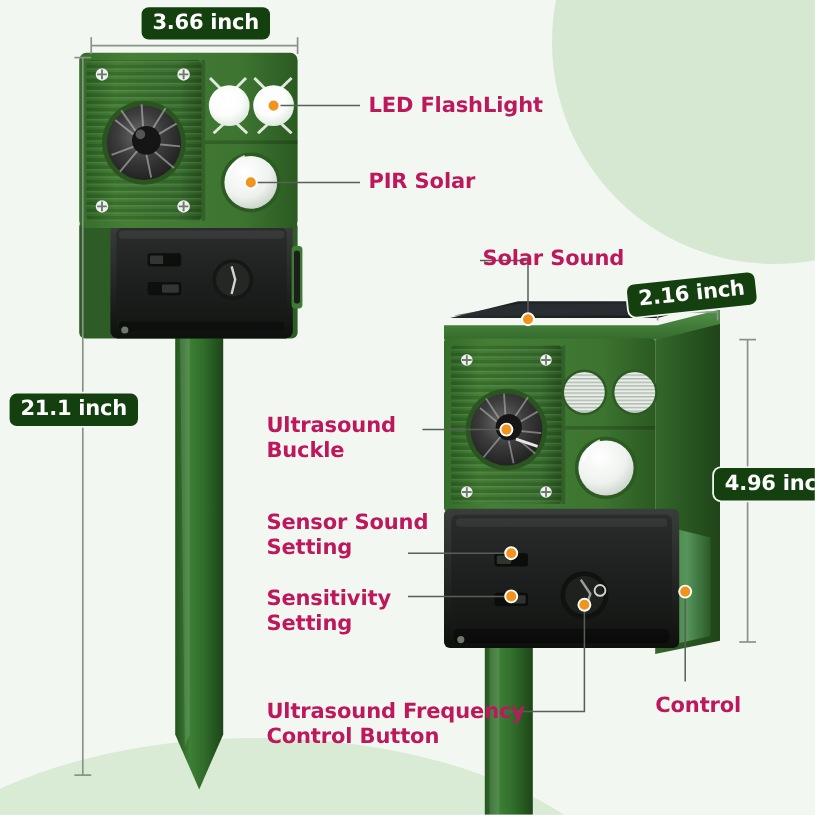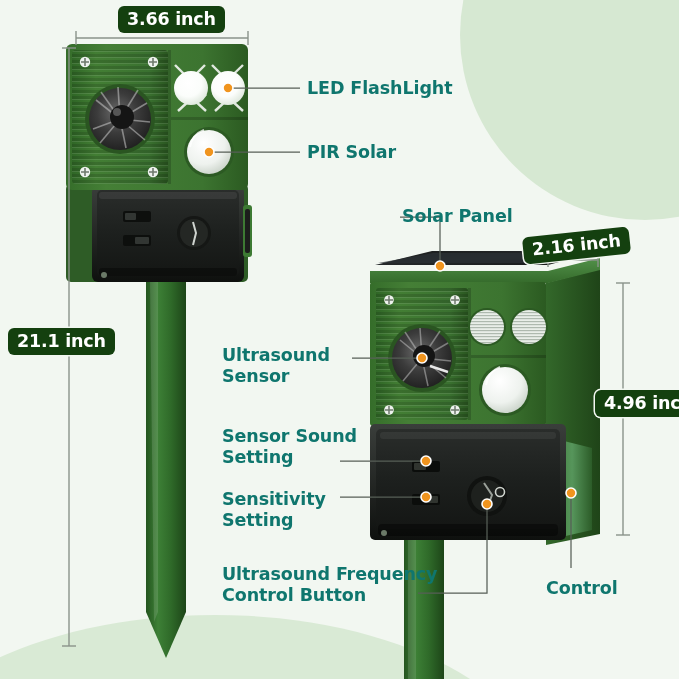--- a/index.html
+++ b/index.html
@@ -9,21 +9,21 @@
     font-family:"DejaVu Sans", sans-serif;
     overflow:hidden;
     position:relative;
   }
   #stage{position:absolute;left:0;top:0;width:679px;height:679px;}
   .svgroot{position:absolute;left:0;top:0;width:679px;height:679px;}
   .lbl{
     position:absolute;
     font-family:"DejaVu Sans", sans-serif;
     font-weight:bold;
-    color:#0f766e;
+    color:#be185d;
     font-size:17.5px;
     line-height:1.22;
     letter-spacing:-0.1px;
     white-space:pre-line;
   }
   .badge{
     position:absolute;
     background:#14400f;
     color:#ffffff;
     font-family:"DejaVu Sans", sans-serif;
@@ -342,28 +342,28 @@
         <circle cx="426" cy="461" r="5" fill="#f0941e" stroke="#fff" stroke-width="1.6"></circle>
         <circle cx="426" cy="497" r="5" fill="#f0941e" stroke="#fff" stroke-width="1.6"></circle>
         <circle cx="487" cy="504" r="5" fill="#f0941e" stroke="#fff" stroke-width="1.6"></circle>
         <circle cx="571" cy="493" r="5" fill="#f0941e" stroke="#fff" stroke-width="1.6"></circle>
       </g>
     </g>
   </svg>
 
   <div class="lbl" style="left:307px;top:78px;">LED FlashLight</div>
   <div class="lbl" style="left:307px;top:142px;">PIR Solar</div>
-  <div class="lbl" style="left:402px;top:206px;">Solar Panel</div>
+  <div class="lbl" style="left:402px;top:206px;">Solar Sound</div>
   <div class="lbl" style="left:222px;top:345px;">Ultrasound
-Sensor</div>
+Buckle</div>
   <div class="lbl" style="left:222px;top:426px;">Sensor Sound
 Setting</div>
   <div class="lbl" style="left:222px;top:489px;">Sensitivity
 Setting</div>
-  <div class="lbl" style="left:222px;top:564px;">Ultrasound Frequency
+  <div class="lbl" style="left:222px;top:583px;">Ultrasound Frequency
 Control Button</div>
   <div class="lbl" style="left:546px;top:578px;">Control</div>
 
   <div class="badge" style="left:97px;top:6px;margin-left:21px;">3.66 inch</div>
   <div class="badge" style="left:8px;top:328px;">21.1 inch</div>
   <div class="badge" style="left:523px;top:232px;transform:rotate(-6deg);">2.16 inch</div>
   <div class="badge" style="left:595px;top:390px;">4.96 inch</div>
 
 </div>
 

